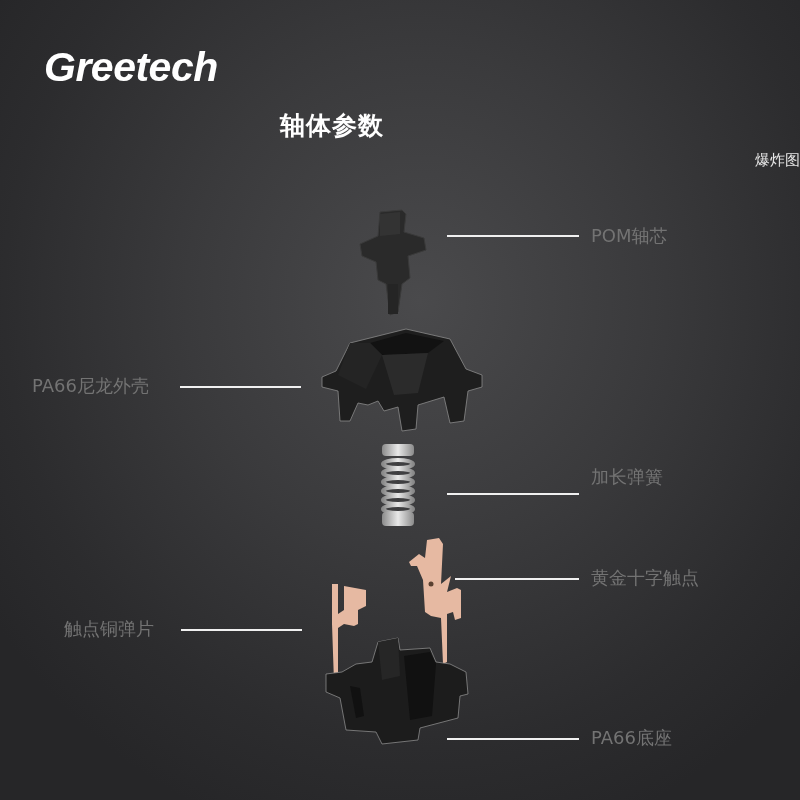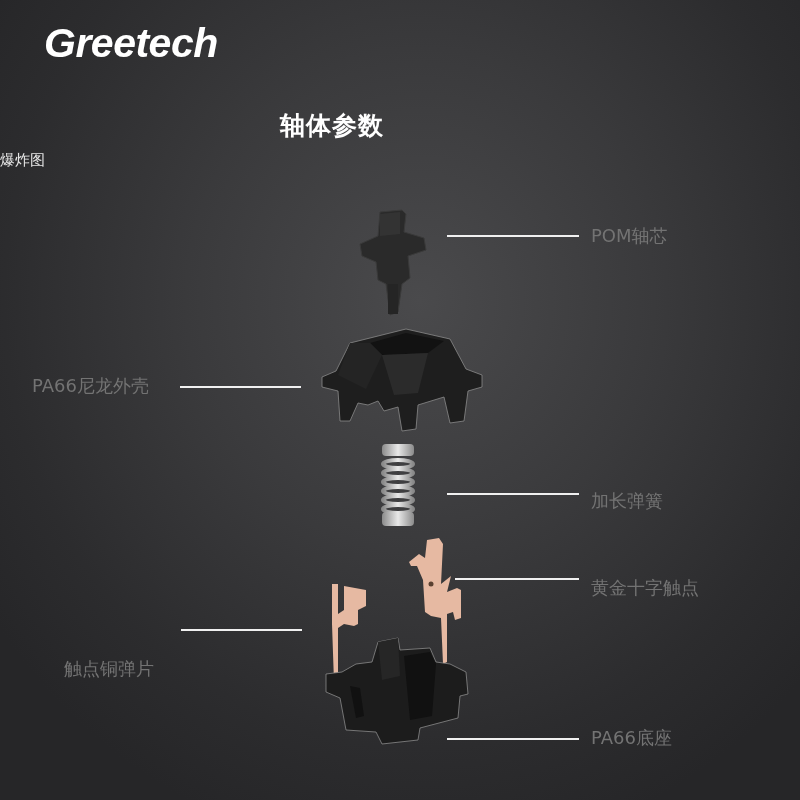--- a/index.html
+++ b/index.html
@@ -3,30 +3,30 @@
 <meta charset="utf-8">
 <style>
   html, body { margin: 0; padding: 0; }
   body {
     width: 800px; height: 800px; overflow: hidden; position: relative;
     background: radial-gradient(ellipse 520px 560px at 420px 300px, #4a4a4c 0%, #3a3a3c 45%, #2c2c2e 80%, #262628 100%);
     font-family: "DejaVu Sans", "Liberation Sans", sans-serif;
     color: #ffffff;
   }
   .brand {
-    position: absolute; left: 44px; top: 20px;
+    position: absolute; left: 44px; top: 44px;
     font-family: "Liberation Sans", sans-serif; font-weight: bold; font-style: italic;
     font-size: 41px; letter-spacing: -0.5px; color: #ffffff;
   }
   .title {
     position: absolute; left: 0; width: 664px; top: 109px; text-align: center;
     font-size: 25px; font-weight: bold; letter-spacing: 1px;
   }
   .subtitle {
-    position: absolute; left: 0; width: 800px; top: 151px; text-align: left;
+    position: absolute; left: 0; width: 800px; top: 151px; text-align: right;
     font-size: 15px; color: #e6e6e6;
   }
   .label {
     position: absolute; font-size: 18px; color: #737373; white-space: nowrap; line-height: 1;
   }
   .leader {
     position: absolute; height: 2px; background: #f0f0f0;
   }
   .part { position: absolute; }
 </style>
@@ -86,22 +86,22 @@
   <path d="M30 50 L36 82 L44 80 L40 52 Z" fill="#111"></path>
 </svg>
 
 <div class="leader" style="left:447px;top:235px;width:132px;"></div>
 <div class="label" style="left:591px;top:227px;">POM轴芯</div>
 
 <div class="leader" style="left:180px;top:386px;width:121px;"></div>
 <div class="label" style="left:32px;top:377px;text-align:center;">PA66尼龙外壳</div>
 
 <div class="leader" style="left:447px;top:493px;width:132px;"></div>
-<div class="label" style="left:591px;top:492px;">加长弹簧</div>
+<div class="label" style="left:591px;top:468px;">加长弹簧</div>
 
 <div class="leader" style="left:455px;top:578px;width:124px;"></div>
-<div class="label" style="left:591px;top:569px;margin-top:10px;">黄金十字触点</div>
+<div class="label" style="left:591px;top:569px;">黄金十字触点</div>
 
 <div class="leader" style="left:181px;top:629px;width:121px;"></div>
-<div class="label" style="left:64px;top:620px;margin-top:40px;">触点铜弹片</div>
+<div class="label" style="left:64px;top:620px;">触点铜弹片</div>
 
 <div class="leader" style="left:447px;top:738px;width:132px;"></div>
 <div class="label" style="left:591px;top:729px;">PA66底座</div>
 
 </body></html>

